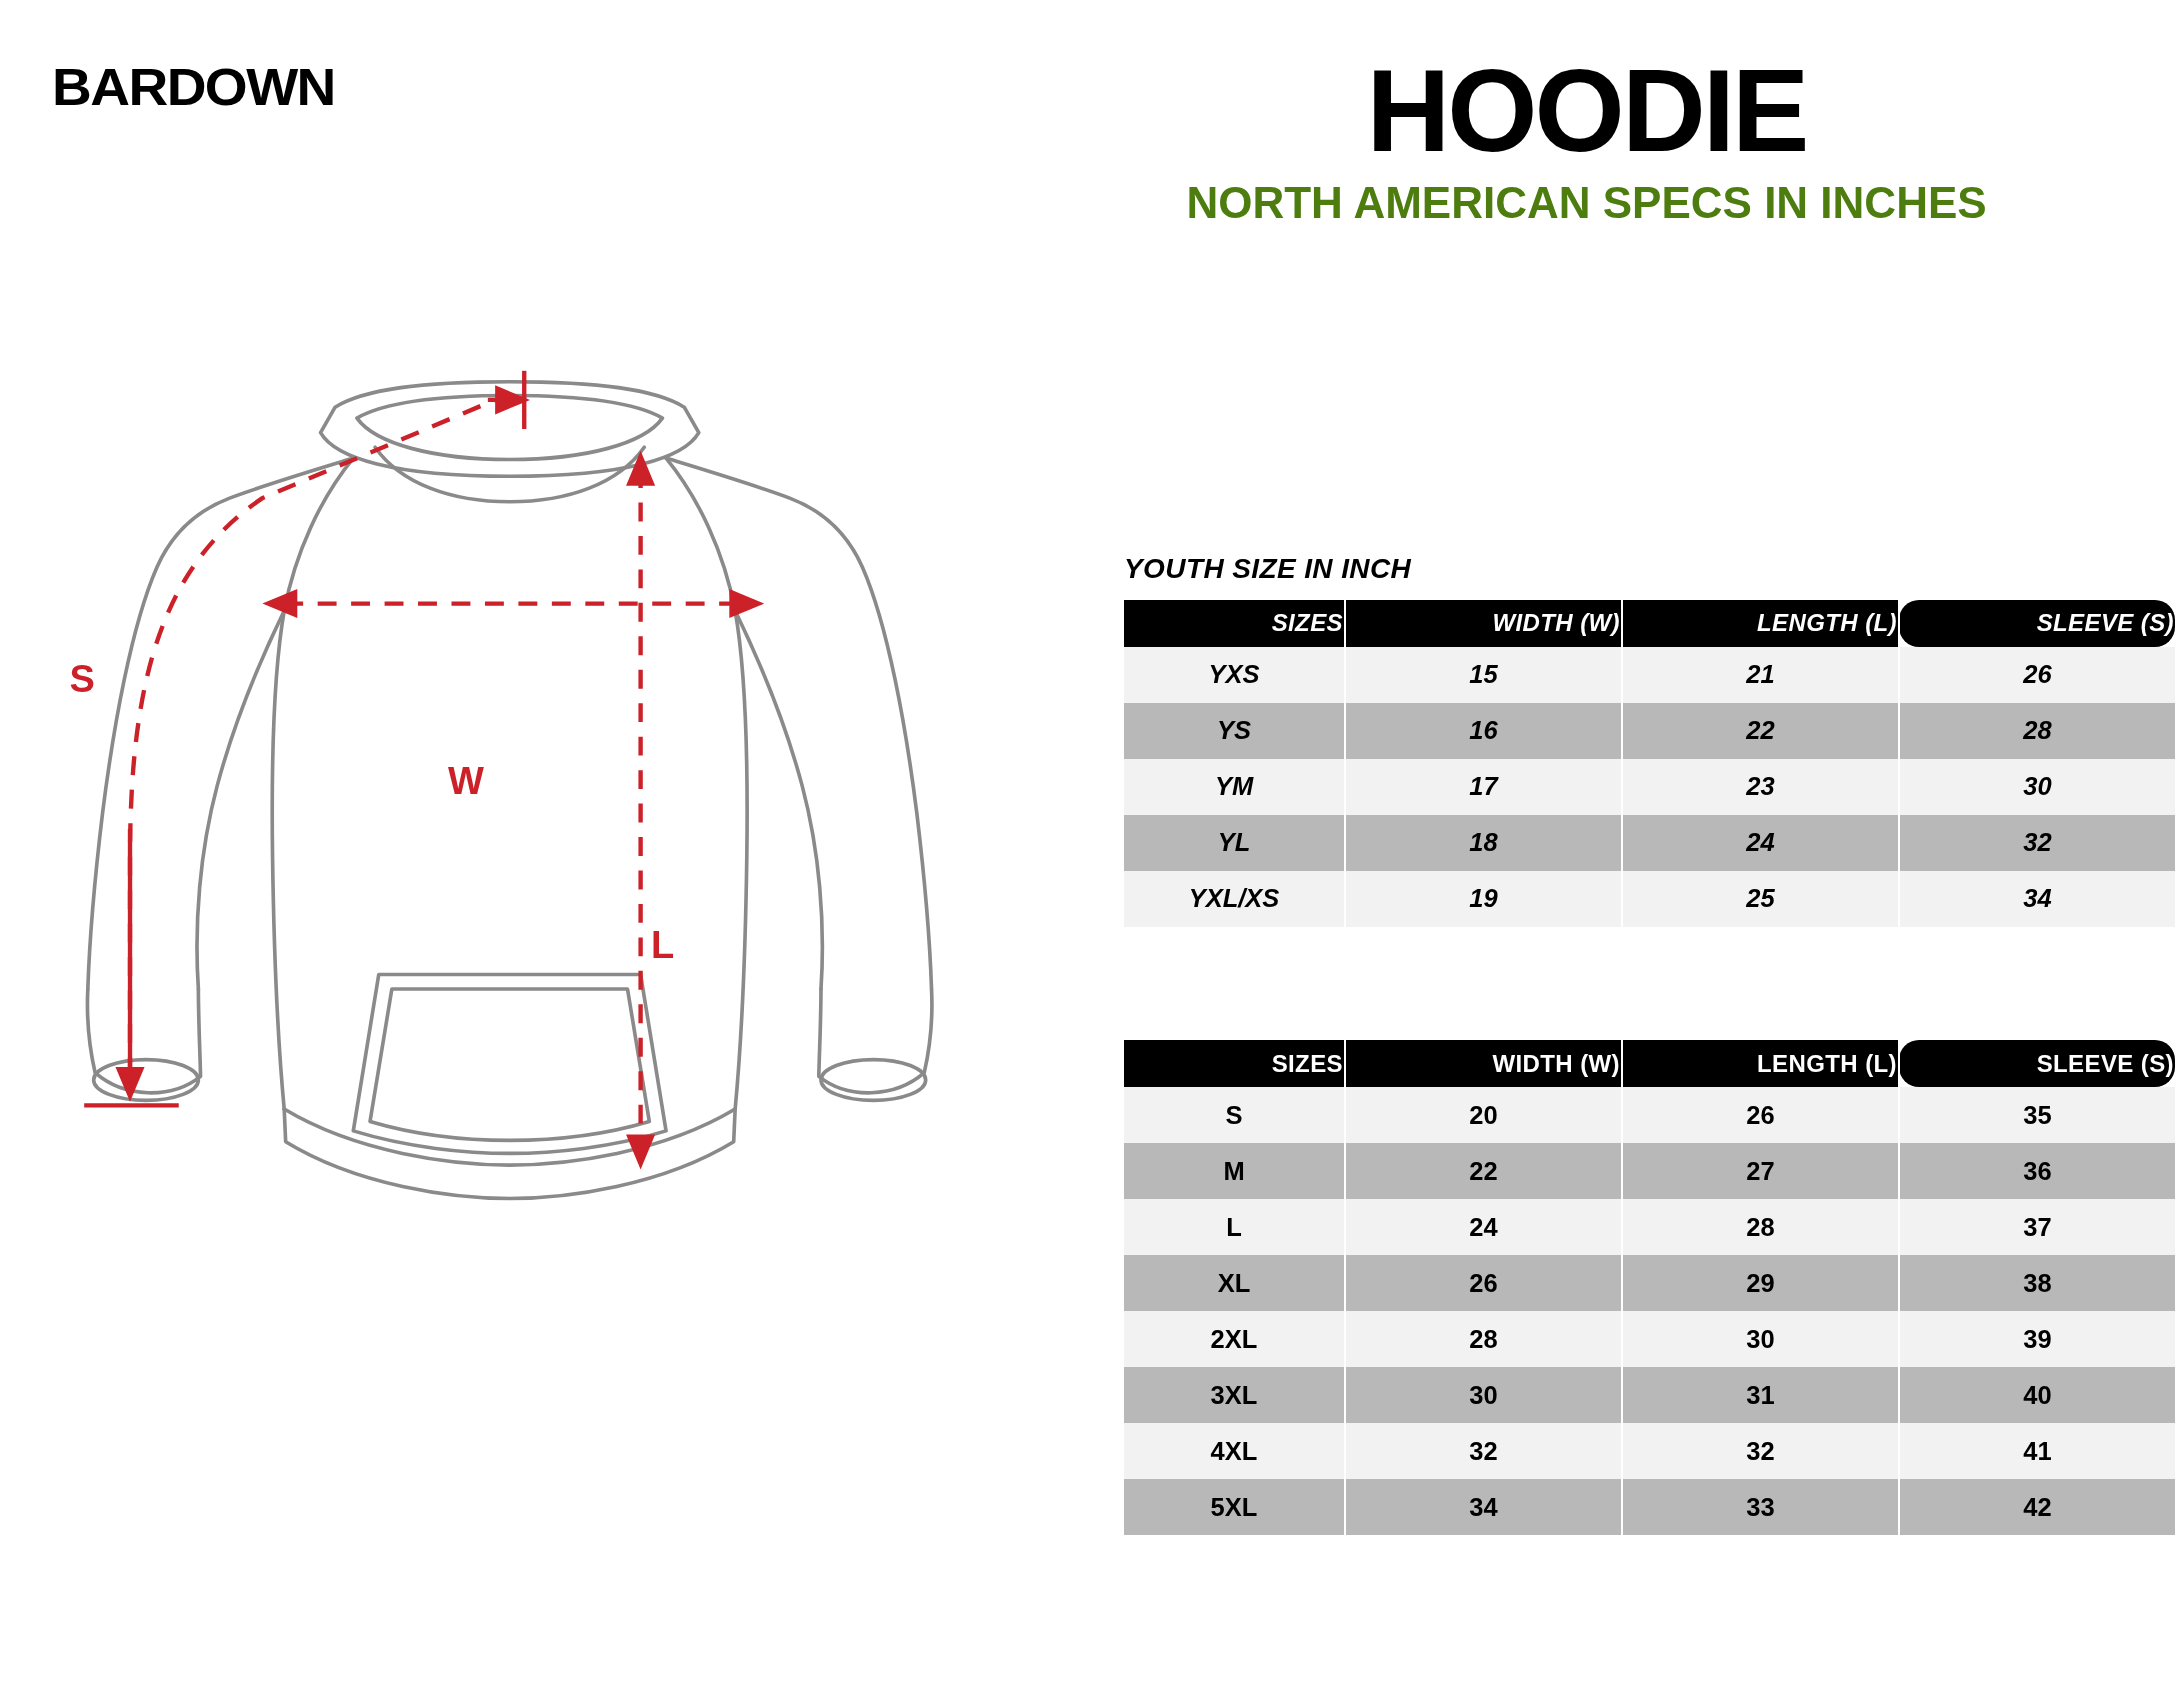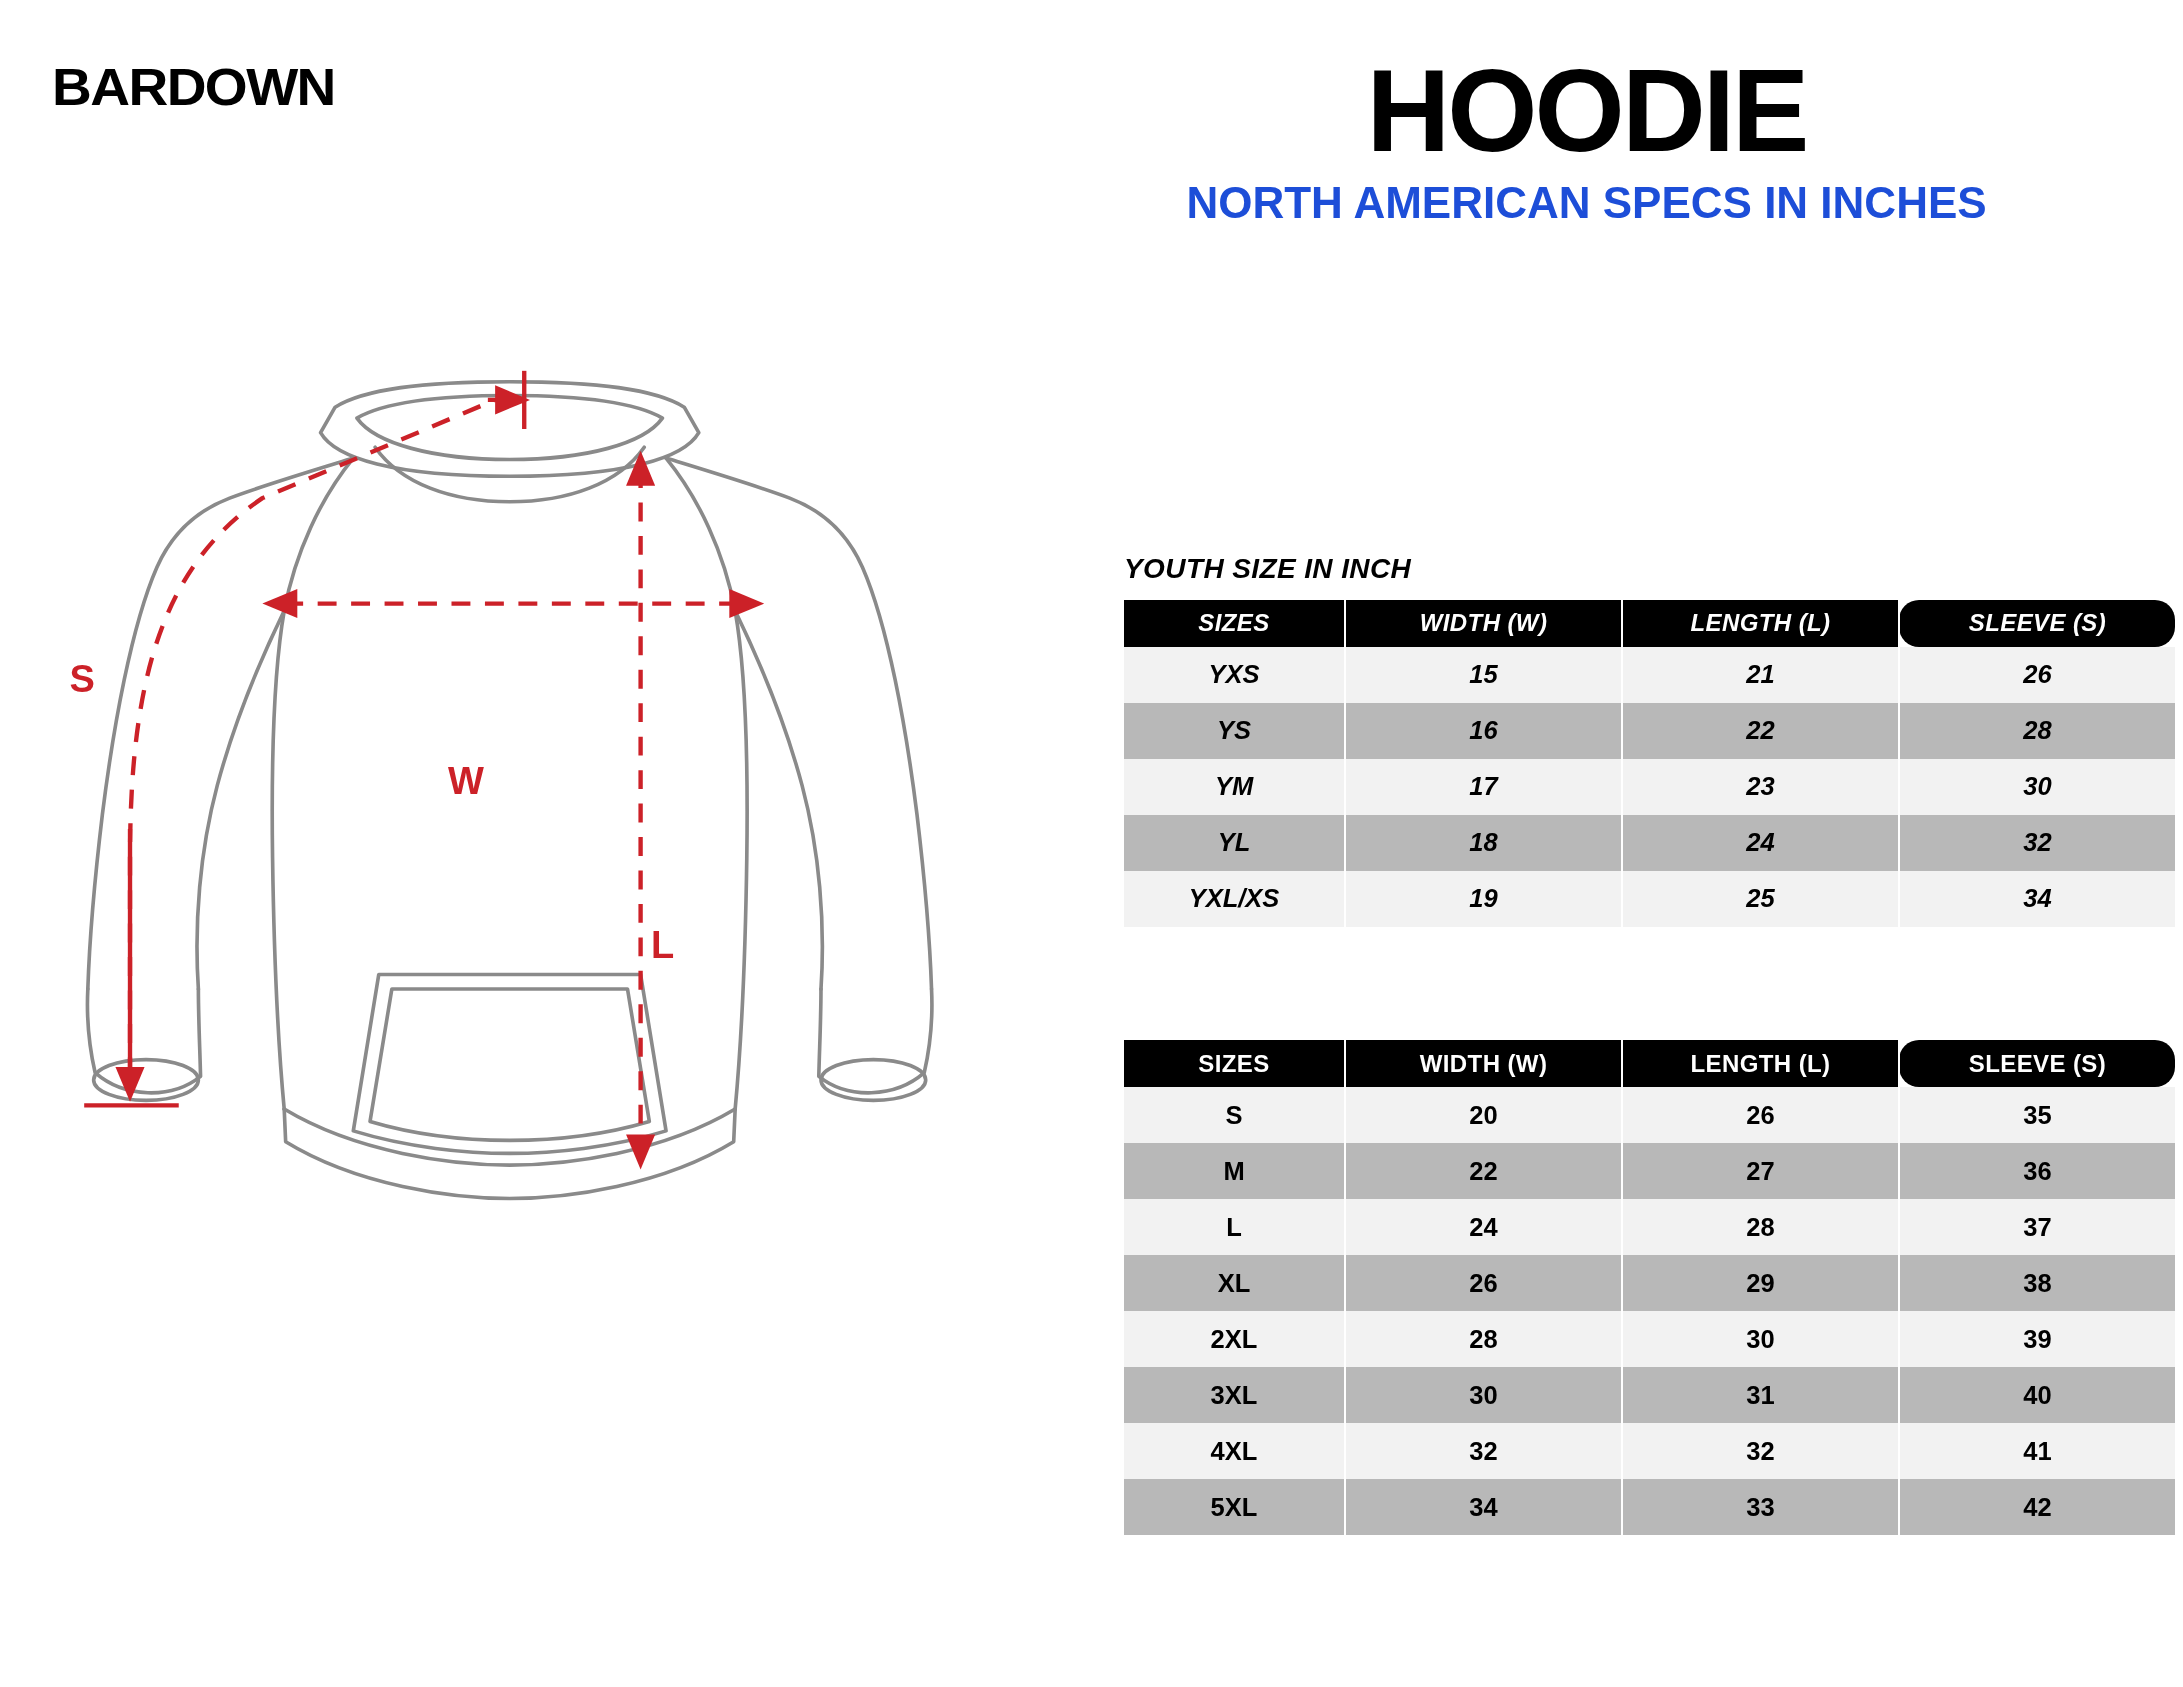--- a/index.html
+++ b/index.html
@@ -44,21 +44,21 @@
     line-height: 0.92;
     letter-spacing: -2.9px;
     color: #000;
     margin: 0;
   }
   .header-sub {
     margin-top: 13px;
     font-weight: 700;
     font-size: 44px;
     letter-spacing: 0px;
-    color: #1d4ed8;
+    color: #4d7c0f;
   }
 
   
   .table-block {
     position: absolute;
     width: 1037px;
     left: 1124px;
   }
   #youth-block { top: 553px; font-style: italic; }
   #adult-block { top: 1040px; }
@@ -76,20 +76,21 @@
     table-layout: fixed;
   }
   table.size-table th {
     background: #000000;
     color: #ffffff;
     font-weight: 700;
     font-size: 24px;
     height: 45px;
     letter-spacing: 0.4px;
     border-right: 2.2px solid #ffffff;
+    text-align: right;
   }
   table.size-table th:last-child { border-right: none; border-radius: 20px; }
   table.size-table td {
     text-align: center;
     font-weight: 700;
     font-size: 25.5px;
     height: 54px;
     border-right: 2.2px solid #ffffff;
     color: #000;
   }

